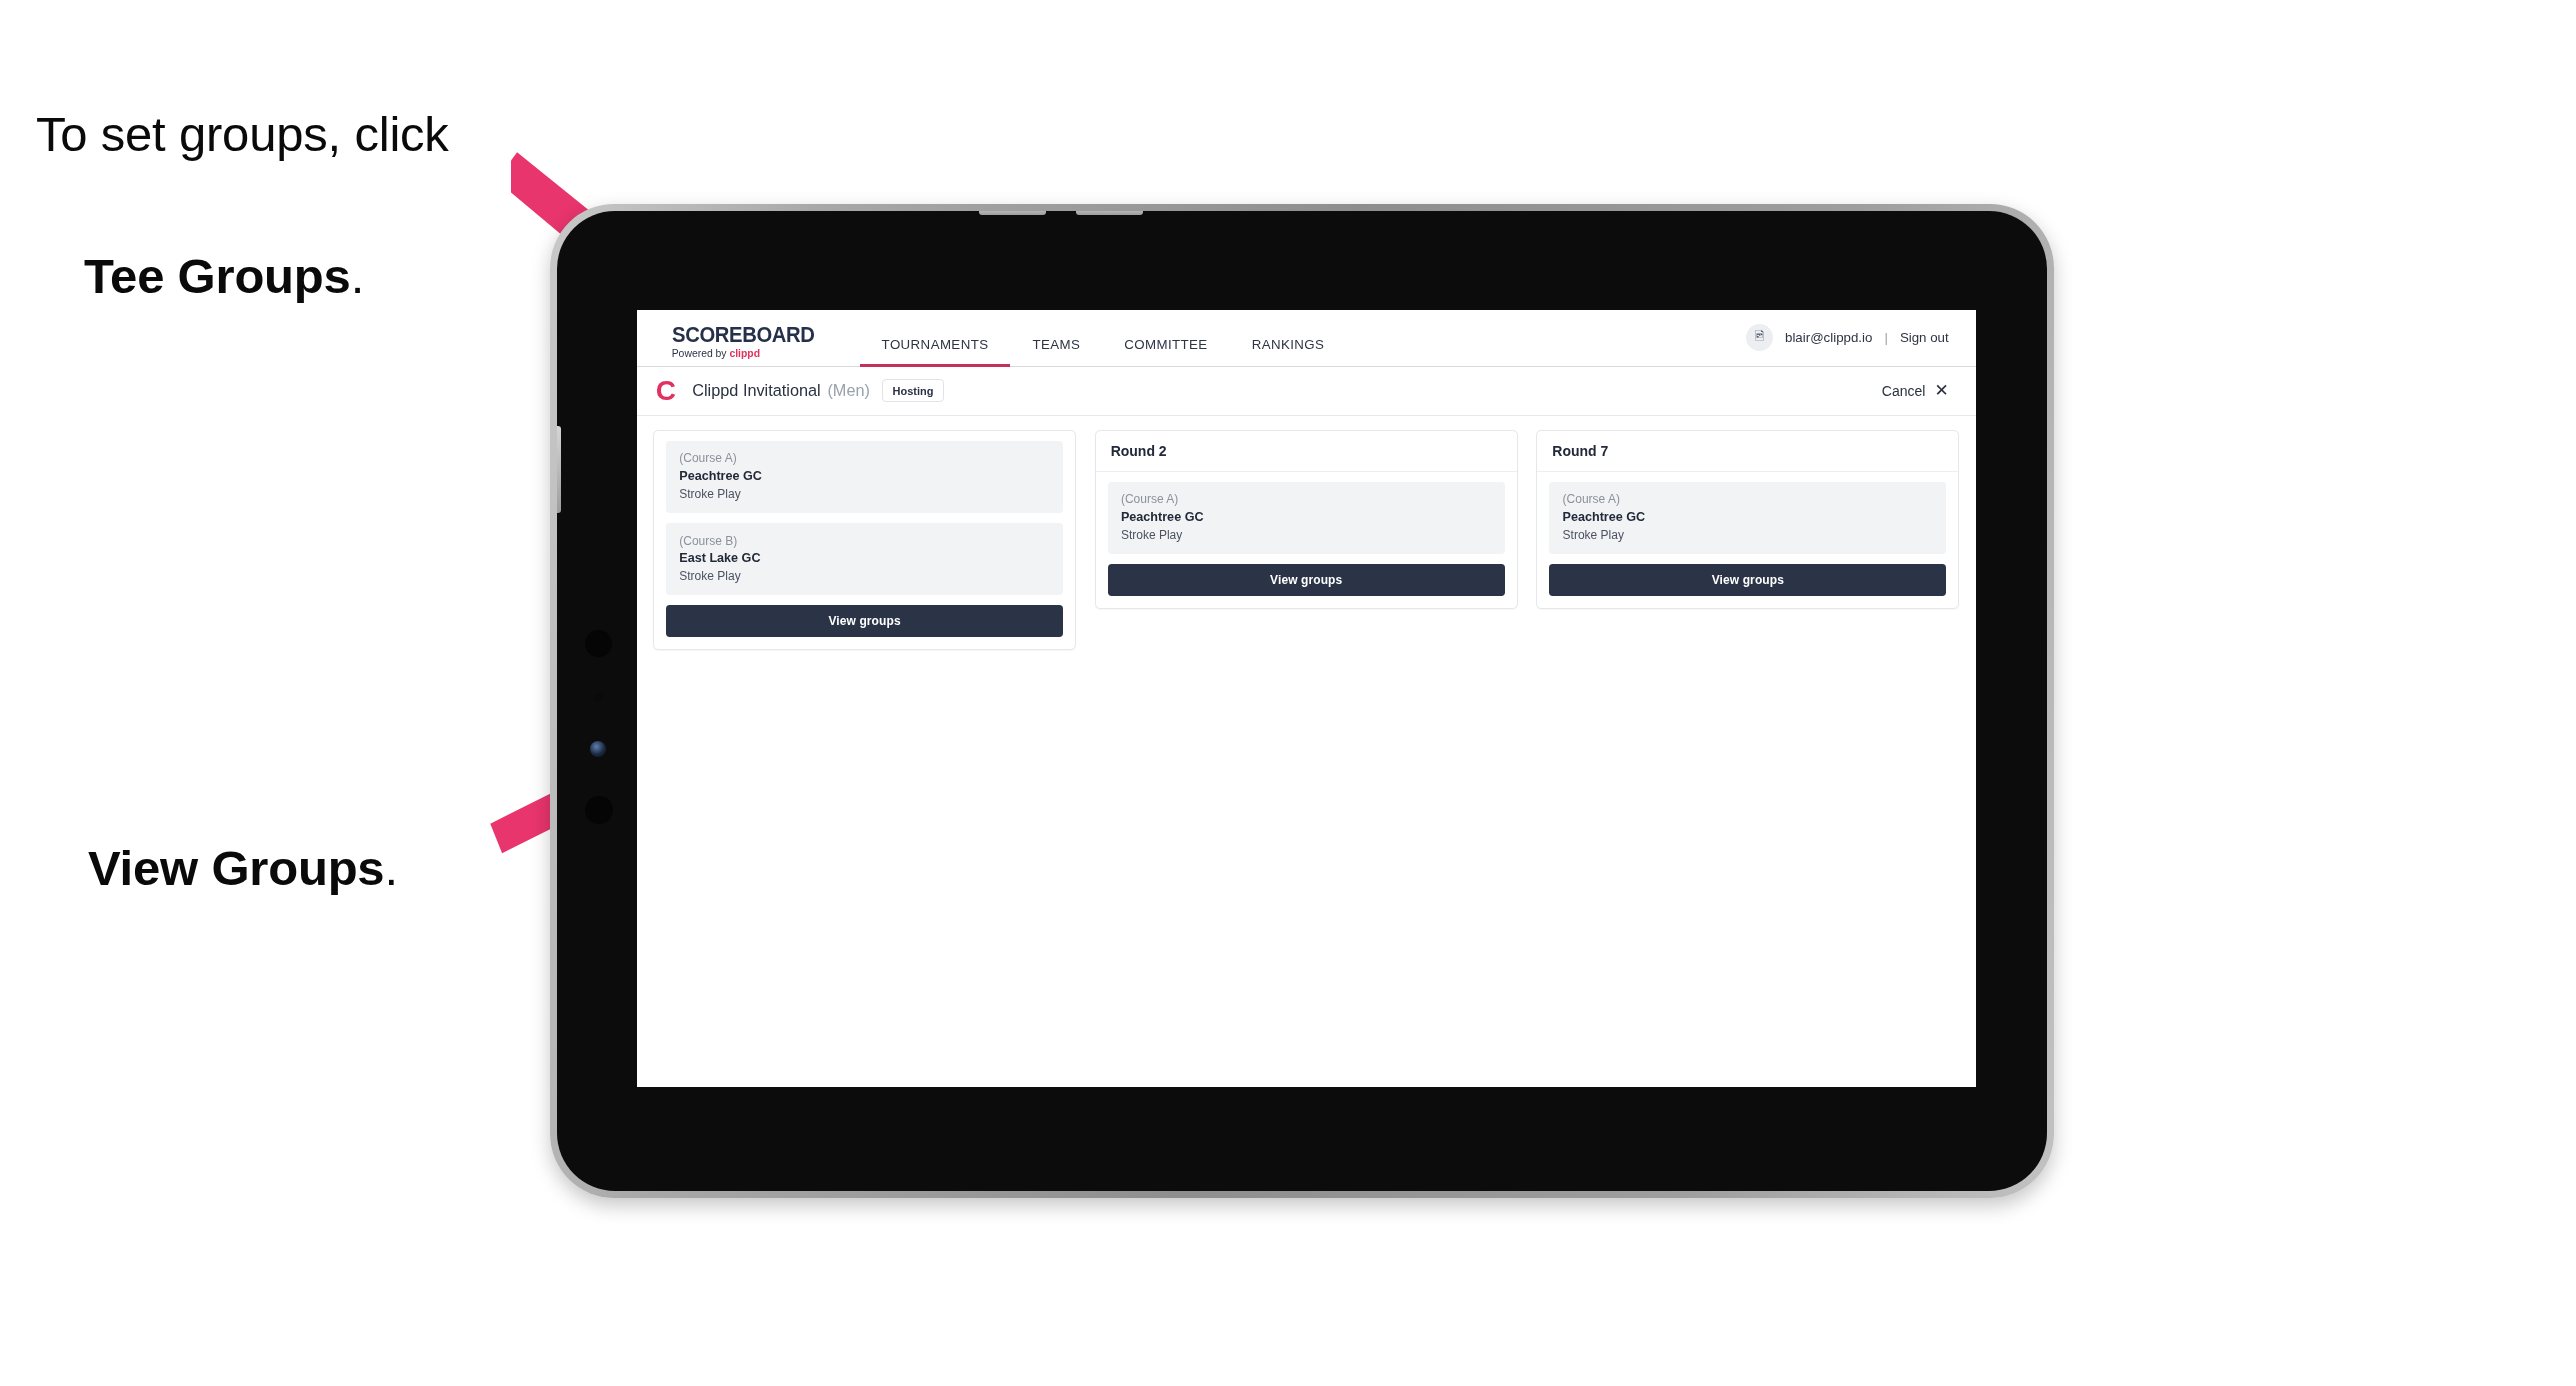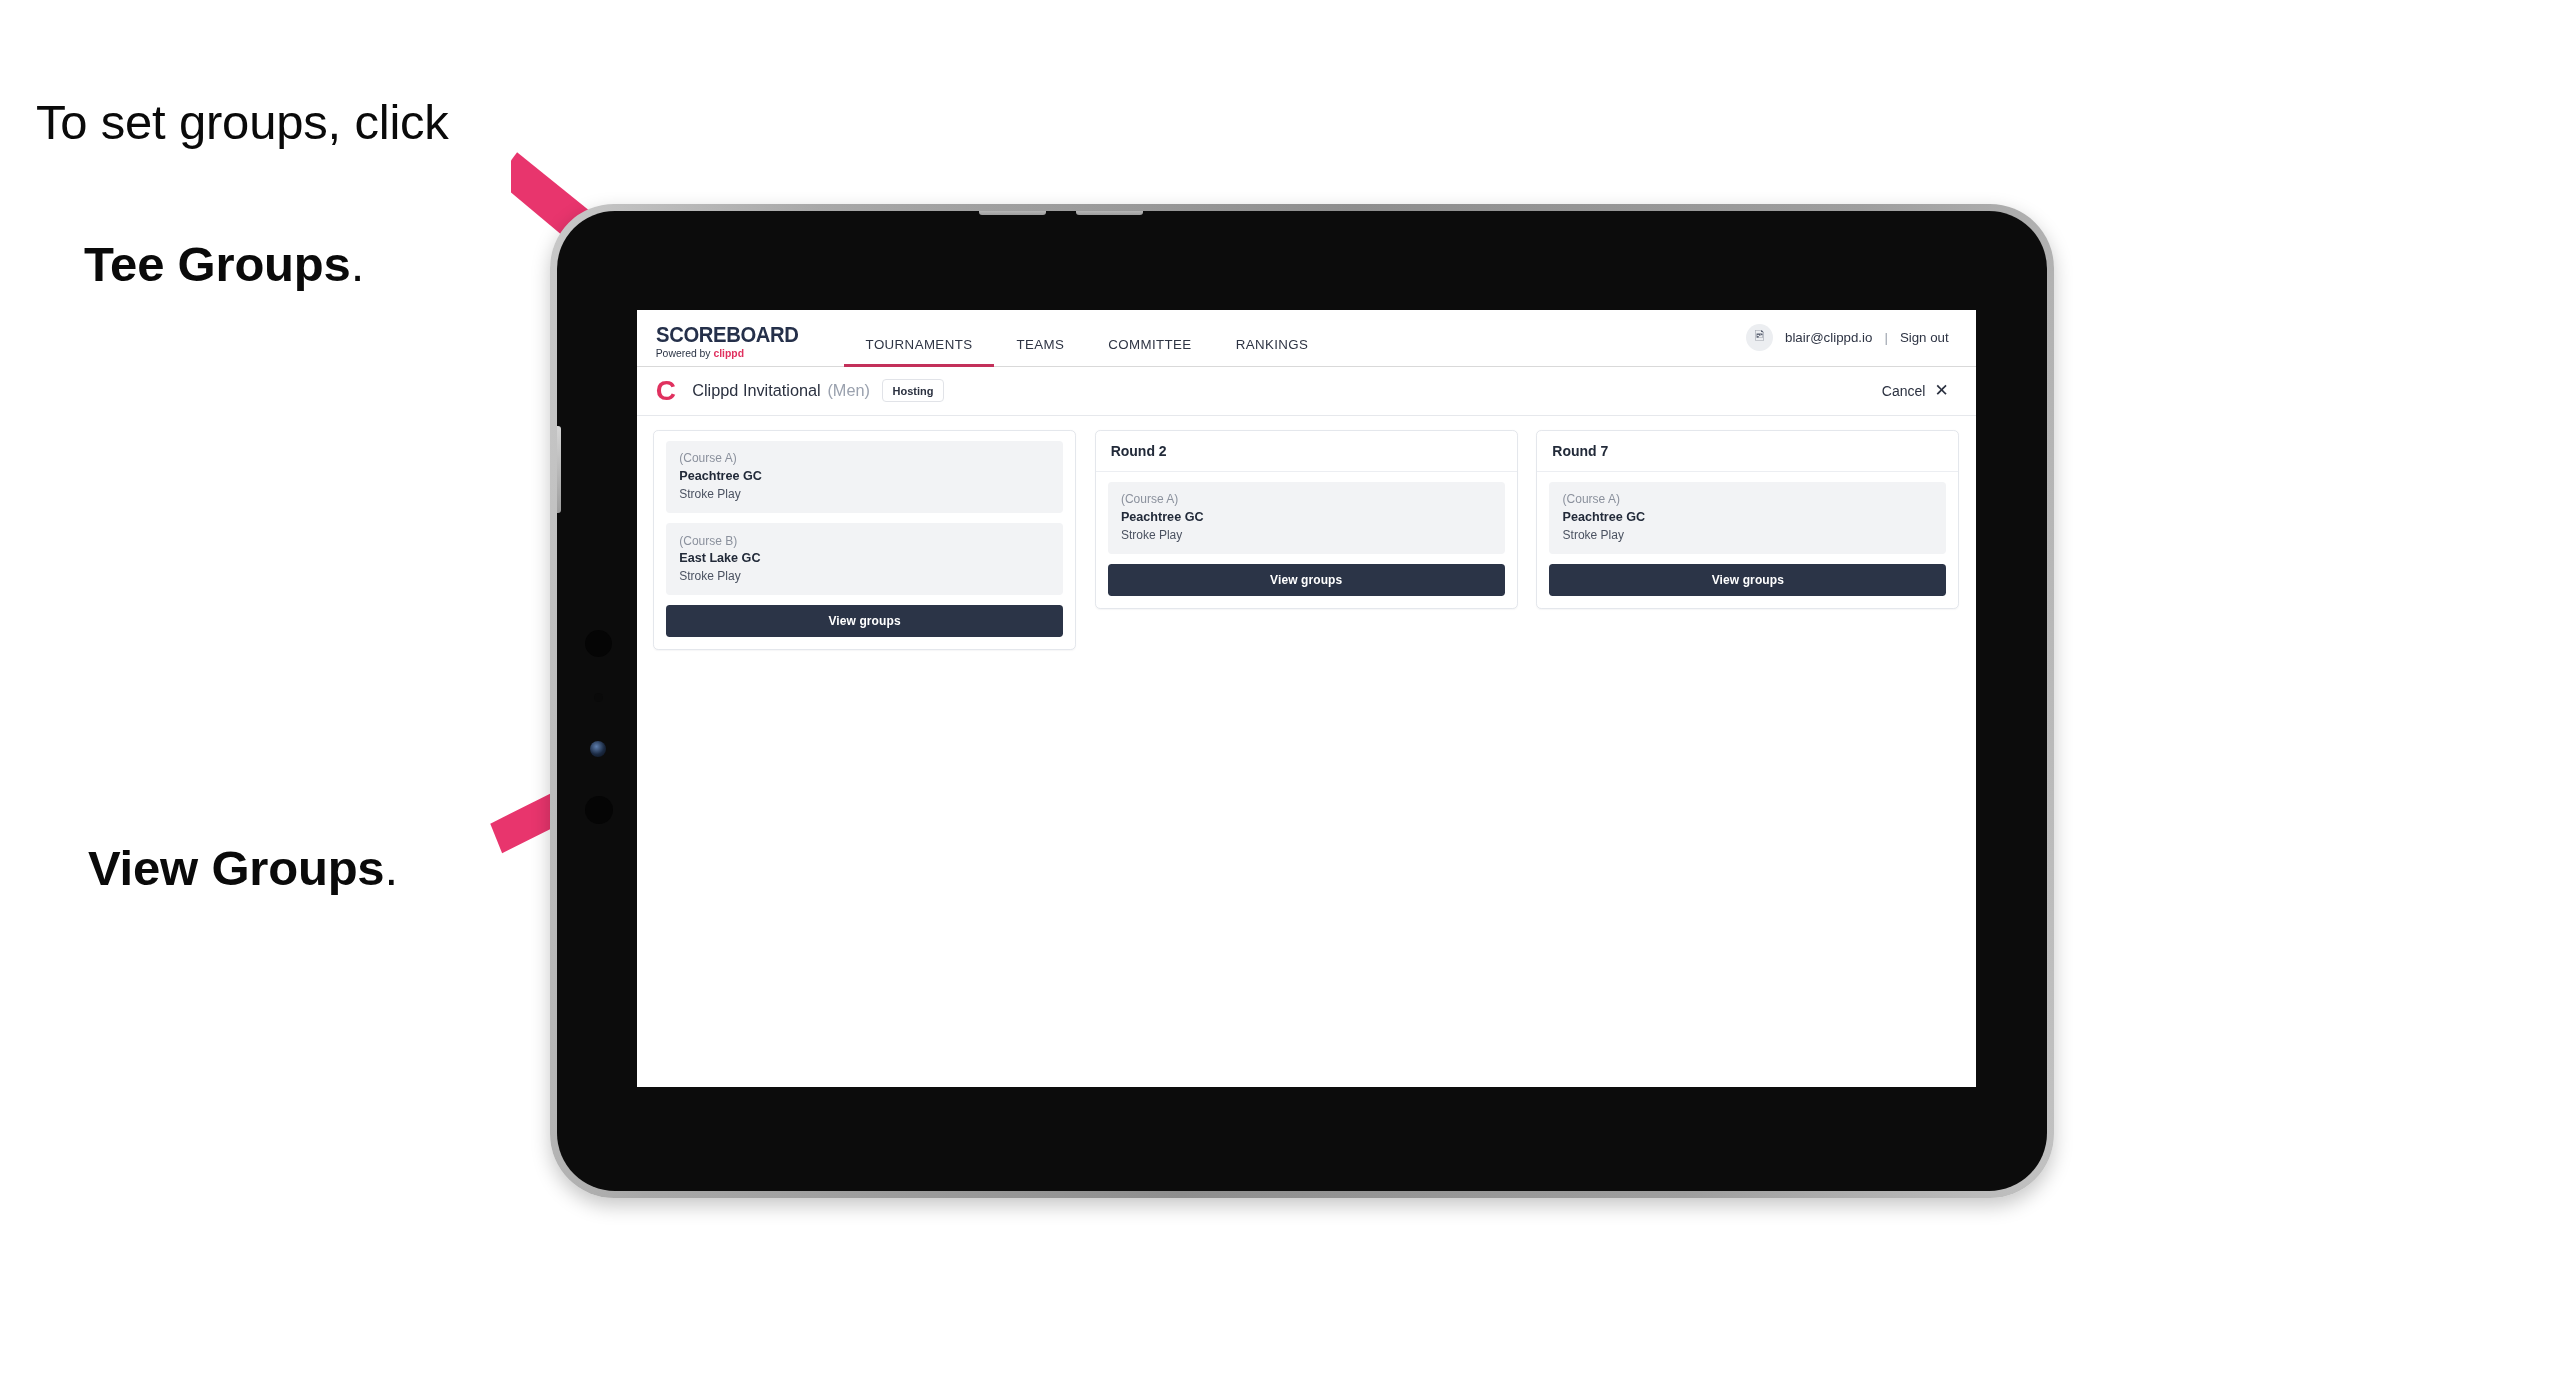--- a/index.html
+++ b/index.html
@@ -23,21 +23,21 @@
     font-family: "Liberation Sans", sans-serif;
     font-size: 49px;
     line-height: 1.45;
     letter-spacing: -0.2px;
     white-space: pre-line;
   }
   .annotation .line1 { font-weight: 400; display: block; }
   .annotation .line2 { font-weight: 400; display: block; margin-left: 48px; }
   .annotation .line2 b { font-weight: 700; }
 
-  #annotation-top { left: 36px; top: 16px; }
+  #annotation-top { left: 36px; top: 28px; }
   #annotation-bottom { left: 40px; top: 762px; }
 
   
   .arrow-svg { position: absolute; pointer-events: none; }
   #arrow-top-svg  { left: 511px; top: 133px; }
   #arrow-bottom-svg { left: 474px; top: 652px; }
 
   
   #tablet-device {
     position: absolute;
@@ -84,21 +84,21 @@
     overflow: hidden;
   }
 
   
   #top-navbar {
     height: 57px;
     background: #ffffff;
     border-bottom: 1.5px solid #d9d9d9;
     display: flex;
     align-items: flex-end;
-    padding: 0 0 0 19px;
+    padding: 0 0 0 35px;
     box-sizing: border-box;
     position: relative;
   }
   #brand-logo-block {
     display: flex;
     flex-direction: column;
     justify-content: center;
     padding-bottom: 6.7px;
     margin-right: 33px;
   }

